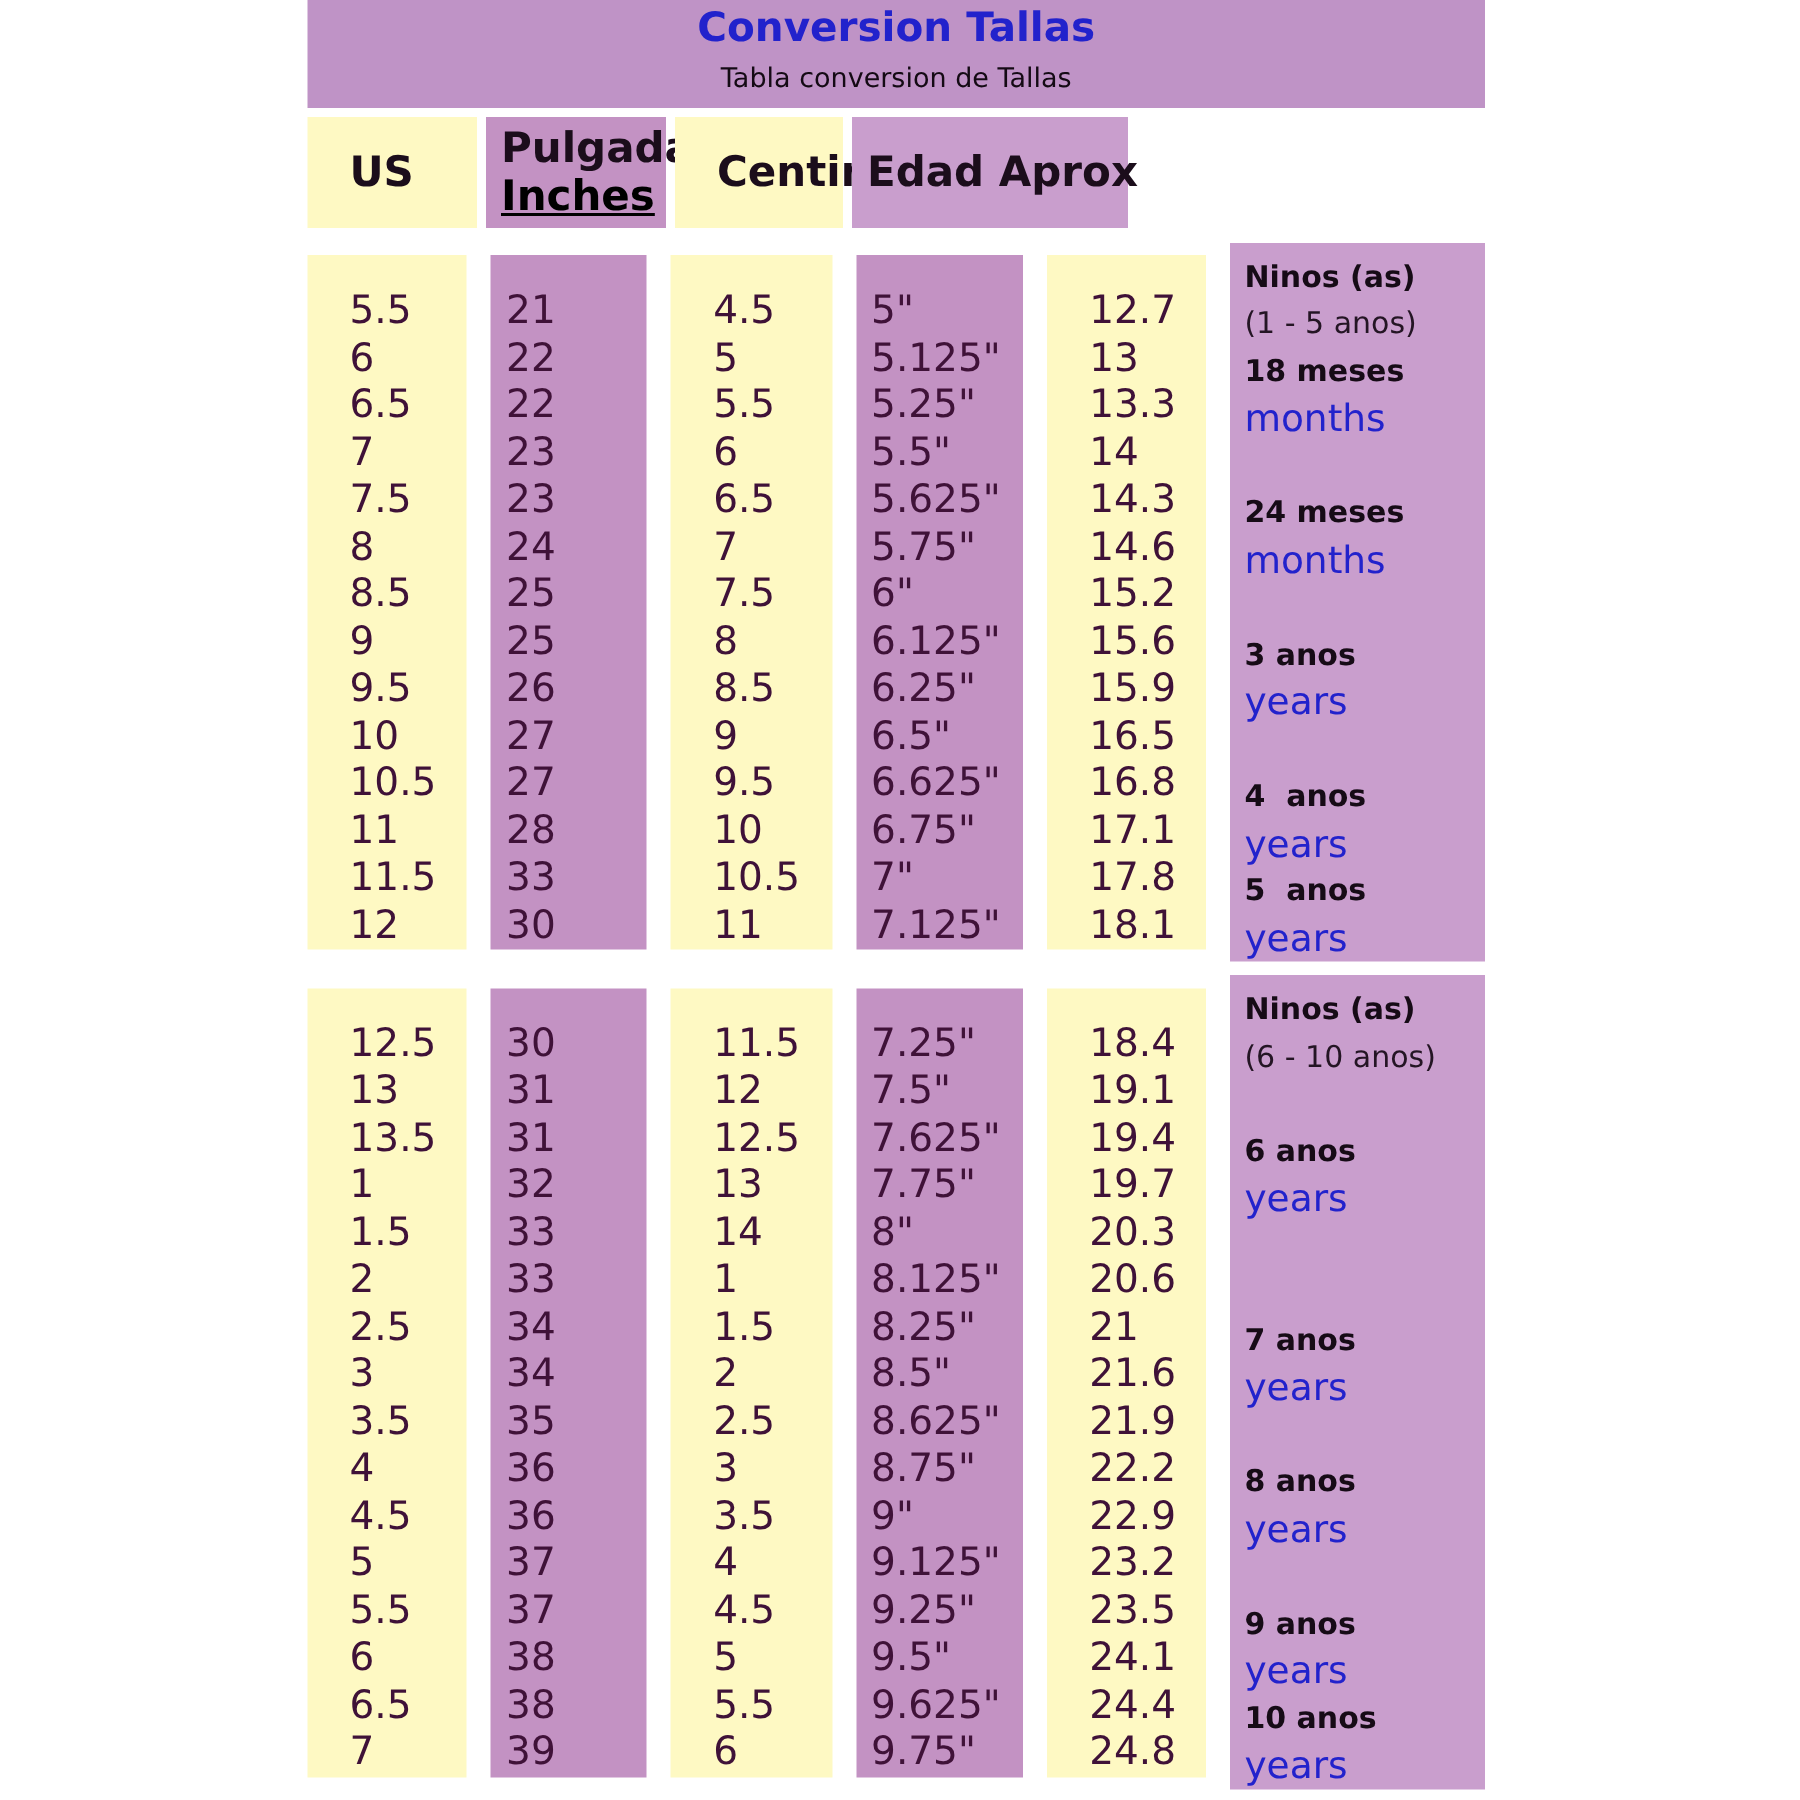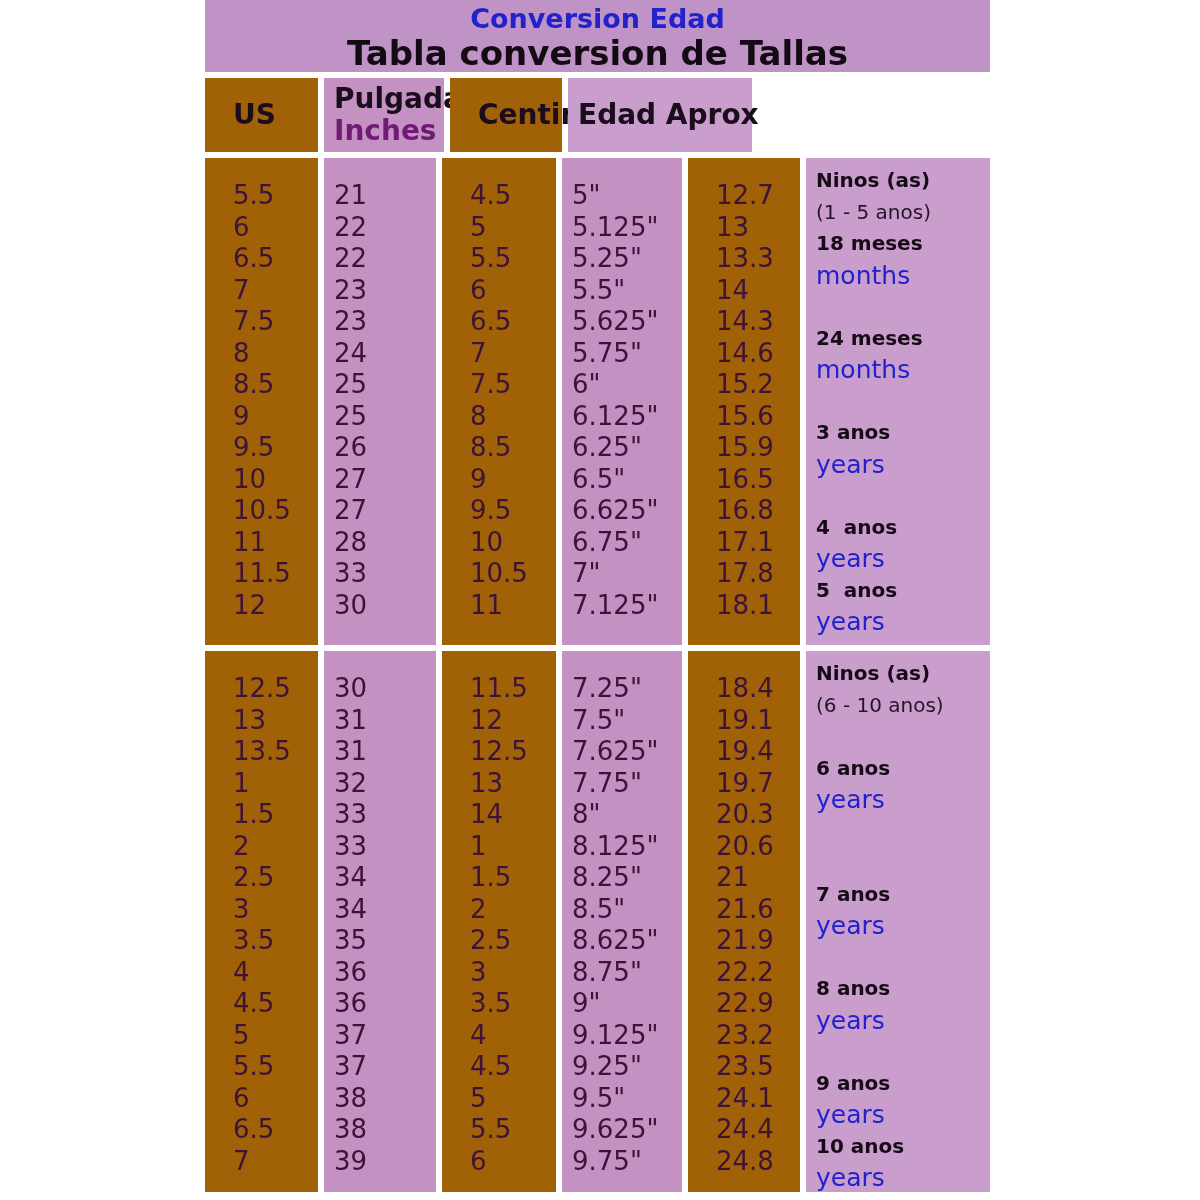--- a/index.html
+++ b/index.html
@@ -28,22 +28,22 @@
     margin-bottom: 6px;
   }
   .title-en {
     color: #2222cc;
     font-weight: bold;
     font-size: 27px;
     line-height: 34px;
   }
   .title-es {
     color: #140a14;
-    font-weight: bold;
-    font-size: 34px;
+    font-weight: normal;
+    font-size: 18px;
     line-height: 34px;
   }
   .header-row {
     display: flex;
     gap: 6px;
     height: 74px;
     margin-bottom: 6px;
   }
   .header-cell {
     display: flex;
@@ -52,24 +52,25 @@
     padding-left: 10px;
     box-sizing: border-box;
   }
   .h-line {
     font-weight: bold;
     font-size: 28px;
     line-height: 32px;
     color: #1b0d1b;
     white-space: pre;
   }
-  .h-line.blue { color: #701a75; }
+  .h-line.blue { color: #000000; text-decoration: underline; }
   .section {
     display: flex;
-    gap: 6px;
+    gap: 16px;
+    align-items: center;
   }
   .section-1 { height: 487px; margin-bottom: 6px; }
   .section-2 { height: 541px; }
   .cell {
     box-sizing: border-box;
     padding: 22px 0 0 10px;
   }
   .edad-cell { padding-top: 7px; }
   .line {
     height: 31.5px;
@@ -79,32 +80,32 @@
   .l-num  { font-size: 26px; color: #3f1238; }
   .l-bold { font-size: 20px; font-weight: bold; color: #160b16; }
   .l-plain{ font-size: 20px; color: #241524; }
   .l-blue { font-size: 25px; color: #2222cc; }
   .w0 { width: 113px; }
   .w1 { width: 112px; }
   .w2 { width: 114px; }
   .w3 { width: 120px; }
   .w4 { width: 112px; }
   .w5 { width: 184px; }
-  .bg-light { background: #a16207; padding-left: 28px; }
+  .bg-light { background: #fef9c3; padding-left: 28px; }
   .bg-dark  { background: #c392c3; }
   .bg-edad  { background: #c99ecd; }
 </style>
 </head>
 <body>
 
 <div class="page">
   <div class="table">
 
     <div class="title-band">
-      <div class="title-en">Conversion Edad</div>
+      <div class="title-en">Conversion Tallas</div>
       <div class="title-es">Tabla conversion de Tallas</div>
     </div>
 
     <div class="header-row" id="header-row">
         <div class="header-cell w0 bg-light">
           <div class="h-line">US</div>
         </div>
         <div class="header-cell w3 bg-dark">
           <div class="h-line">Pulgada</div>
           <div class="h-line blue">Inches</div>

